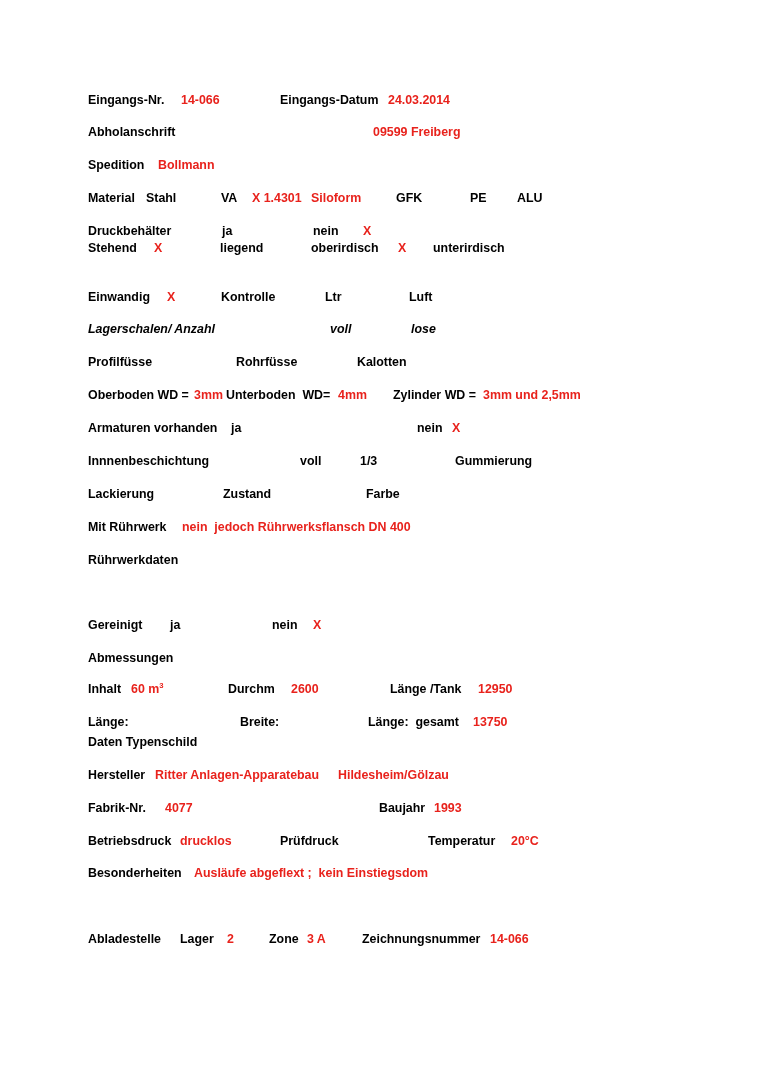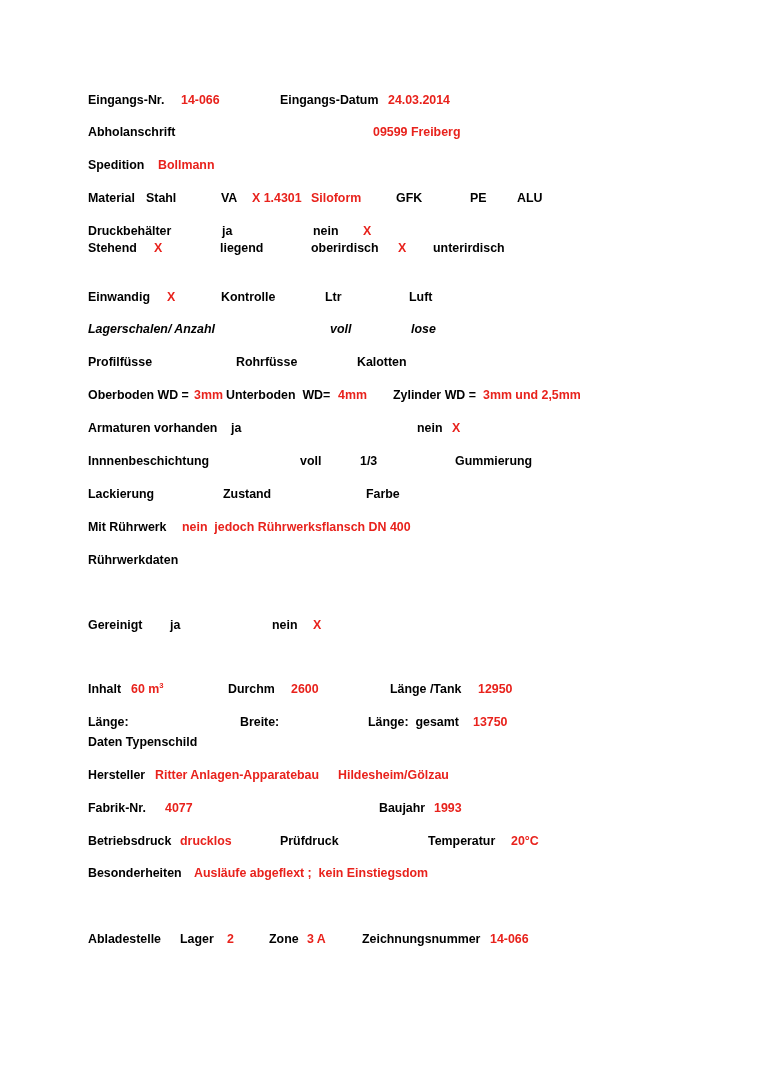--- a/index.html
+++ b/index.html
@@ -58,20 +58,21 @@
     <div class="line" style="top: 287px;"><span class="run k" style="left: 88px;">Einwandig</span><span class="run v" style="left: 167px;">X</span><span class="run k" style="left: 221px;">Kontrolle</span><span class="run k" style="left: 325px;">Ltr</span><span class="run k" style="left: 409px;">Luft</span></div>
     <div class="line" style="top: 319px; font-style: italic;"><span class="run k" style="left: 88px;">Lagerschalen/ Anzahl</span><span class="run k" style="left: 330px;">voll</span><span class="run k" style="left: 411px;">lose</span></div>
     <div class="line" style="top: 352px;"><span class="run k" style="left: 88px;">Profilfüsse</span><span class="run k" style="left: 236px;">Rohrfüsse</span><span class="run k" style="left: 357px;">Kalotten</span></div>
     <div class="line" style="top: 385px;"><span class="run k" style="left: 88px;">Oberboden WD =</span><span class="run v" style="left: 194px;">3mm</span><span class="run k" style="left: 226px;">Unterboden  WD=</span><span class="run v" style="left: 338px;">4mm</span><span class="run k" style="left: 393px;">Zylinder WD =</span><span class="run v" style="left: 483px;">3mm und 2,5mm</span></div>
     <div class="line" style="top: 418px;"><span class="run k" style="left: 88px;">Armaturen vorhanden</span><span class="run k" style="left: 231px;">ja</span><span class="run k" style="left: 417px;">nein</span><span class="run v" style="left: 452px;">X</span></div>
     <div class="line" style="top: 451px;"><span class="run k" style="left: 88px;">Innnenbeschichtung</span><span class="run k" style="left: 300px;">voll</span><span class="run k" style="left: 360px;">1/3</span><span class="run k" style="left: 455px;">Gummierung</span></div>
     <div class="line" style="top: 484px;"><span class="run k" style="left: 88px;">Lackierung</span><span class="run k" style="left: 223px;">Zustand</span><span class="run k" style="left: 366px;">Farbe</span></div>
     <div class="line" style="top: 517px; padding-left: 33px;"><span class="run k" style="left: 88px;">Mit Rührwerk</span><span class="run v" style="left: 182px;">nein  jedoch Rührwerksflansch DN 400</span></div>
     <div class="line" style="top: 550px;"><span class="run k" style="left: 88px;">Rührwerkdaten</span></div>
     <div class="line" style="top: 615px;"><span class="run k" style="left: 88px;">Gereinigt</span><span class="run k" style="left: 170px;">ja</span><span class="run k" style="left: 272px;">nein</span><span class="run v" style="left: 313px;">X</span></div>
+    <div class="line" style="top: 648px;"><span class="run k" style="left: 88px;">Abmessungen</span></div>
     <div class="line" style="top: 679px;"><span class="run k" style="left: 88px;">Inhalt</span><span class="run v" style="left: 131px;">60 m<sup>3</sup></span><span class="run k" style="left: 228px;">Durchm</span><span class="run v" style="left: 291px; text-align: right;">2600</span><span class="run k" style="left: 390px;">Länge /Tank</span><span class="run v" style="left: 478px;">12950</span></div>
     <div class="line" style="top: 712px;"><span class="run k" style="left: 88px;">Länge:</span><span class="run k" style="left: 240px;">Breite:</span><span class="run k" style="left: 368px;">Länge:  gesamt</span><span class="run v" style="left: 473px;">13750</span></div>
     <div class="line" style="top: 732px;"><span class="run k" style="left: 88px;">Daten Typenschild</span></div>
     <div class="line" style="top: 765px;"><span class="run k" style="left: 88px;">Hersteller</span><span class="run v" style="left: 155px;">Ritter Anlagen-Apparatebau</span><span class="run v" style="left: 338px;">Hildesheim/Gölzau</span></div>
     <div class="line" style="top: 798px;"><span class="run k" style="left: 88px;">Fabrik-Nr.</span><span class="run v" style="left: 165px;">4077</span><span class="run k" style="left: 379px;">Baujahr</span><span class="run v" style="left: 434px;">1993</span></div>
     <div class="line" style="top: 831px;"><span class="run k" style="left: 88px;">Betriebsdruck</span><span class="run v" style="left: 180px;">drucklos</span><span class="run k" style="left: 280px;">Prüfdruck</span><span class="run k" style="left: 428px;">Temperatur</span><span class="run v" style="left: 511px;">20°C</span></div>
     <div class="line" style="top: 863px;"><span class="run k" style="left: 88px;">Besonderheiten</span><span class="run v" style="left: 194px;">Ausläufe abgeflext ;  kein Einstiegsdom</span></div>
     <div class="line" style="top: 929px;"><span class="run k" style="left: 88px;">Abladestelle</span><span class="run k" style="left: 180px;">Lager</span><span class="run v" style="left: 227px;">2</span><span class="run k" style="left: 269px;">Zone</span><span class="run v" style="left: 307px;">3 A</span><span class="run k" style="left: 362px;">Zeichnungsnummer</span><span class="run v" style="left: 490px;">14-066</span></div>
   </div>
 

